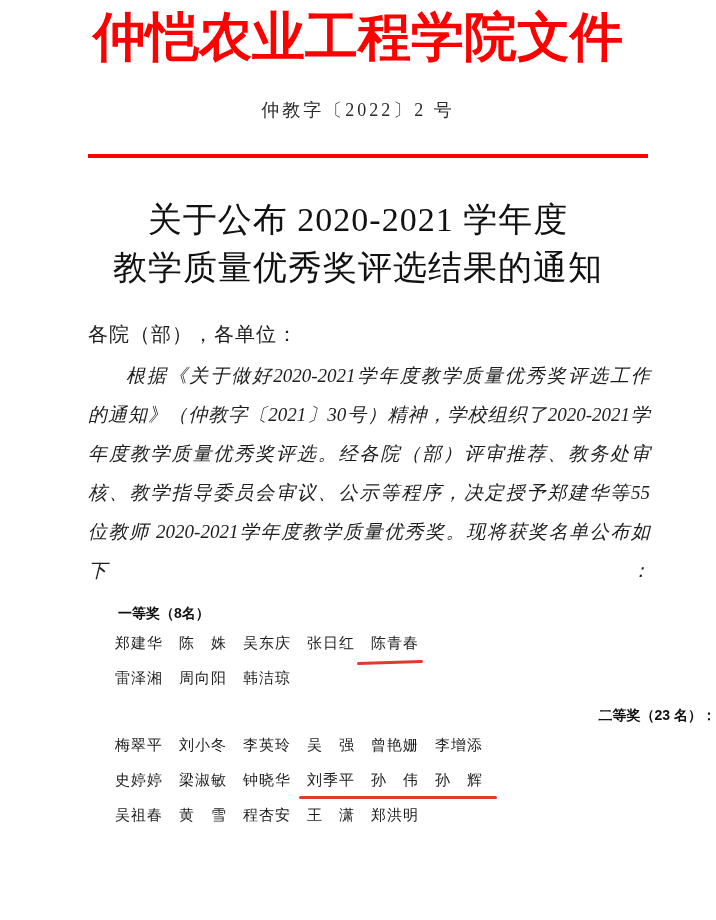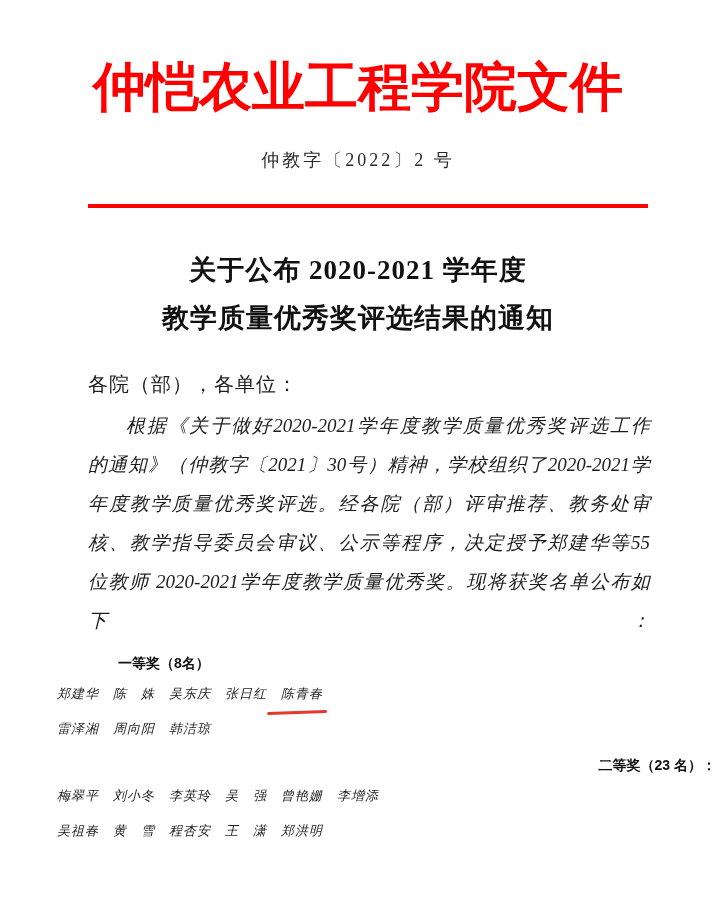--- a/index.html
+++ b/index.html
@@ -15,21 +15,20 @@
     color: #1d1d1d;
   }
   .page {
     position: relative;
     width: 716px;
     height: 920px;
     background: #ffffff;
   }
   
   .banner {
-    padding-top: 50px;
     text-align: center;
     color: #ff0000;
     font-family: "Liberation Sans", sans-serif;
     font-weight: 900;
     font-size: 53px;
     line-height: 74px;
     letter-spacing: 0px;
     white-space: nowrap;
   }
   .doc-number {
@@ -43,22 +42,22 @@
   .rule {
     margin: 32px 0 0 88px;
     width: 560px;
     height: 4px;
     background: #ff0000;
   }
   
   .title-block {
     margin-top: 38px;
     text-align: center;
-    font-weight: bold;
-    font-size: 27px;
+    font-weight: normal;
+    font-size: 34px;
     line-height: 48px;
     letter-spacing: 1px;
     color: #111111;
   }
   
   .salutation {
     margin: 28px 66px 0 88px;
     font-size: 20px;
     line-height: 28px;
     letter-spacing: 1px;
@@ -84,26 +83,25 @@
     font-weight: bold;
     font-size: 14px;
     line-height: 26px;
     color: #111111;
   }
   .award-heading.second {
     margin-top: 6px;
     text-align: right;
   }
   .name-row {
-    margin-left: 57px;
-    font-size: 13px;
+    margin-left: 115px;
+    font-size: 15px;
     line-height: 35px;
     letter-spacing: 1px;
     white-space: pre;
-    font-style: italic;
   }
   
   .u-red {
     position: relative;
     display: inline-block;
   }
   .u-red::after {
     content: "";
     position: absolute;
     height: 3px;
@@ -153,16 +151,17 @@
 
   <div class="name-row"><span>郑建华　陈　姝　吴东庆　张日红　</span><span class="u-red u-curve">陈青春</span></div>
 
   <div class="name-row"><span>雷泽湘　周向阳　韩洁琼</span></div>
 
   <div class="award-heading second">二等奖（23 名）：</div>
 
   <div class="name-row"><span>梅翠平　刘小冬　李英玲　吴　强　曾艳姗　李增添</span></div>
 
 
+  <div class="name-row"><span>史婷婷　梁淑敏　钟晓华　</span><span class="u-red u-long">刘季平　孙　伟　孙　辉</span></div>
 
   <div class="name-row"><span>吴祖春　黄　雪　程杏安　王　潇　郑洪明</span></div>
 
 </div>
 
 </body></html>

